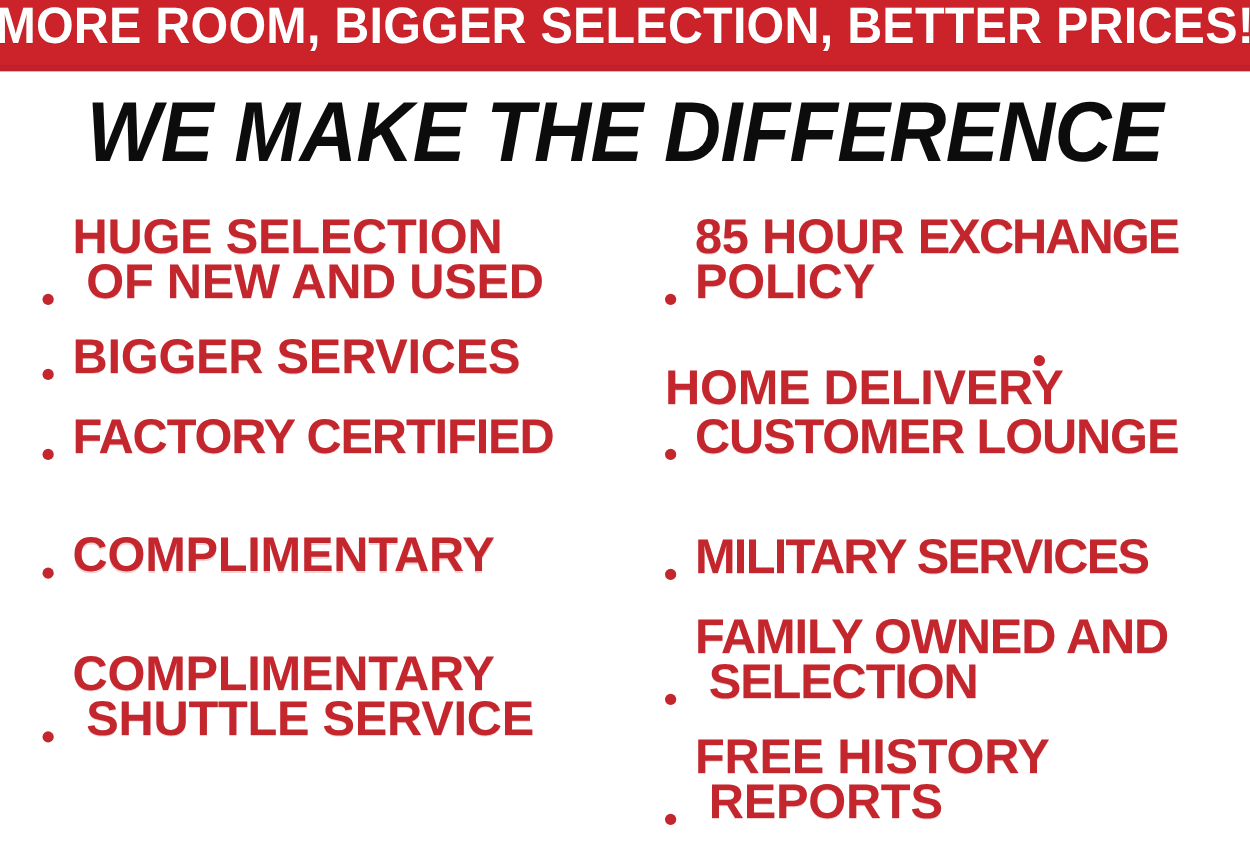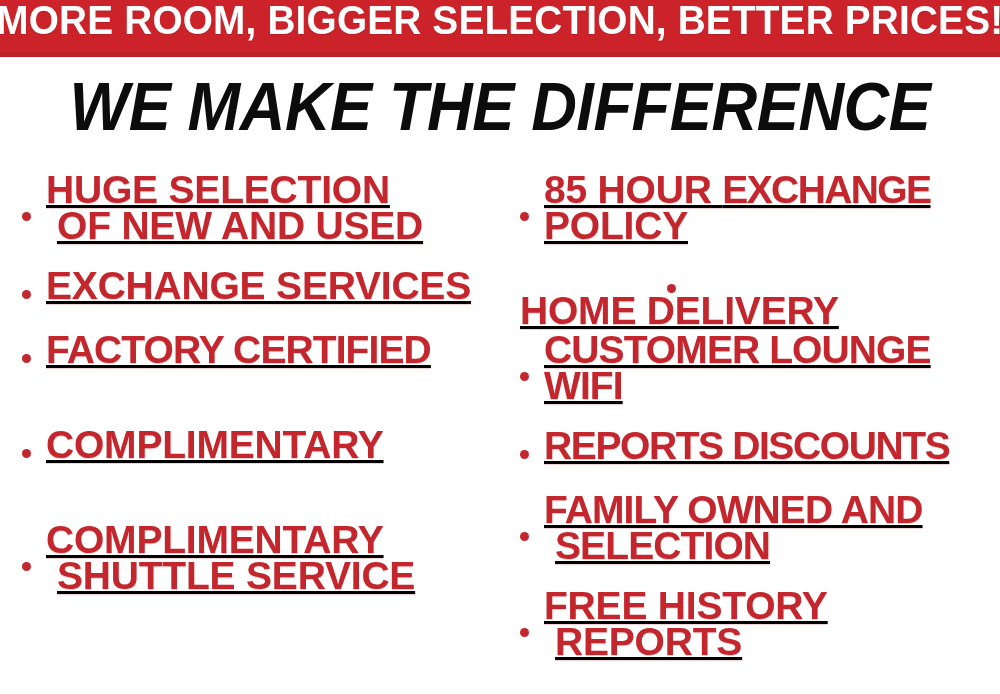--- a/index.html
+++ b/index.html
@@ -75,23 +75,22 @@
   .column {
     position: absolute;
     top: 160px;
   }
   #col-left  { left: 22px;  width: 480px; }
   #col-right { left: 520px; width: 478px; }
 
   .bullet-item {
     position: absolute;
     display: flex;
-    align-items: center;
-    left: 0;
-    text-decoration: underline;
+    align-items: flex-end;
+    left: 12px;
   }
   .bullet-dot {
     flex: 0 0 auto;
     width: 9px;
     height: 9px;
     border-radius: 50%;
     background: #c3262c;
     margin-top: 16px;
     margin-right: 15px;
   }
@@ -130,21 +129,21 @@
       <span class="bullet-dot"></span>
       <span class="bullet-lines">
         <span class="bullet-line">HUGE SELECTION</span>
         <span class="bullet-line indent">OF NEW AND USED</span>
       </span>
     </div>
 
     <div class="bullet-item" style="top:108px;">
       <span class="bullet-dot"></span>
       <span class="bullet-lines">
-        <span class="bullet-line">EXCHANGE SERVICES</span>
+        <span class="bullet-line">BIGGER SERVICES</span>
       </span>
     </div>
 
     <div class="bullet-item" style="top:172px;">
       <span class="bullet-dot"></span>
       <span class="bullet-lines tight">
         <span class="bullet-line">FACTORY CERTIFIED</span>
       </span>
     </div>
 
@@ -179,28 +178,27 @@
       <span class="bullet-dot"></span>
       <span class="bullet-lines">
         <span class="bullet-line">HOME DELIVERY</span>
       </span>
     </div>
 
     <div class="bullet-item" style="top:172px;">
       <span class="bullet-dot"></span>
       <span class="bullet-lines tight">
         <span class="bullet-line">CUSTOMER LOUNGE</span>
-        <span class="bullet-line">WIFI</span>
       </span>
     </div>
 
     <div class="bullet-item" style="top:268px;">
       <span class="bullet-dot"></span>
       <span class="bullet-lines xtight">
-        <span class="bullet-line">REPORTS DISCOUNTS</span>
+        <span class="bullet-line">MILITARY SERVICES</span>
       </span>
     </div>
 
     <div class="bullet-item" style="top:332px;">
       <span class="bullet-dot"></span>
       <span class="bullet-lines tight">
         <span class="bullet-line">FAMILY OWNED AND</span>
         <span class="bullet-line indent">SELECTION</span>
       </span>
     </div>

